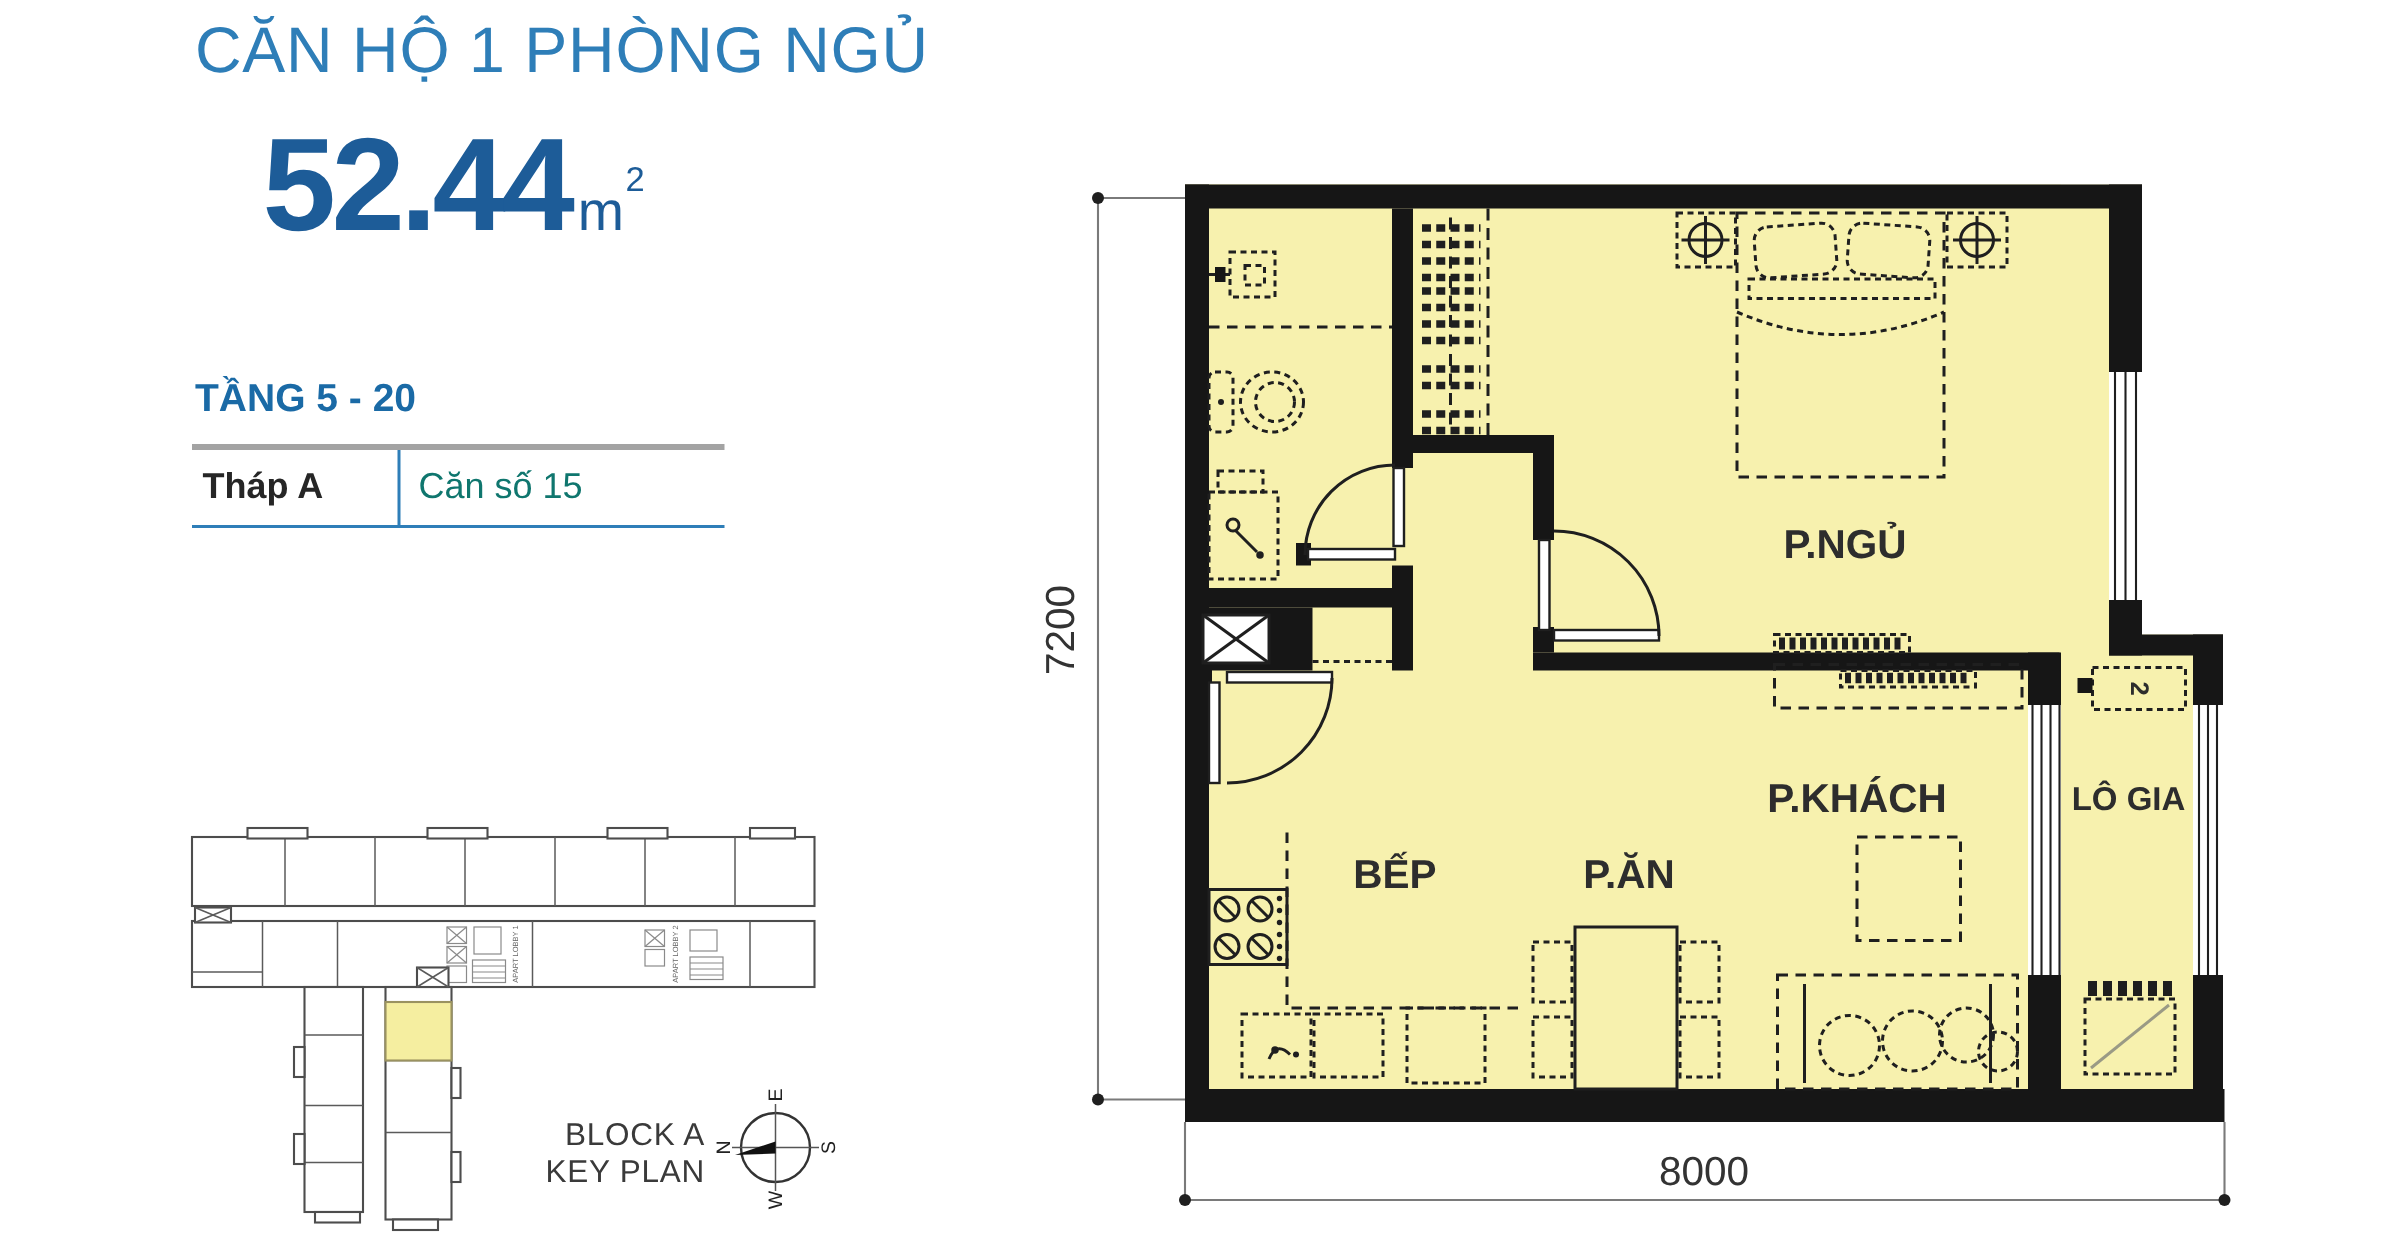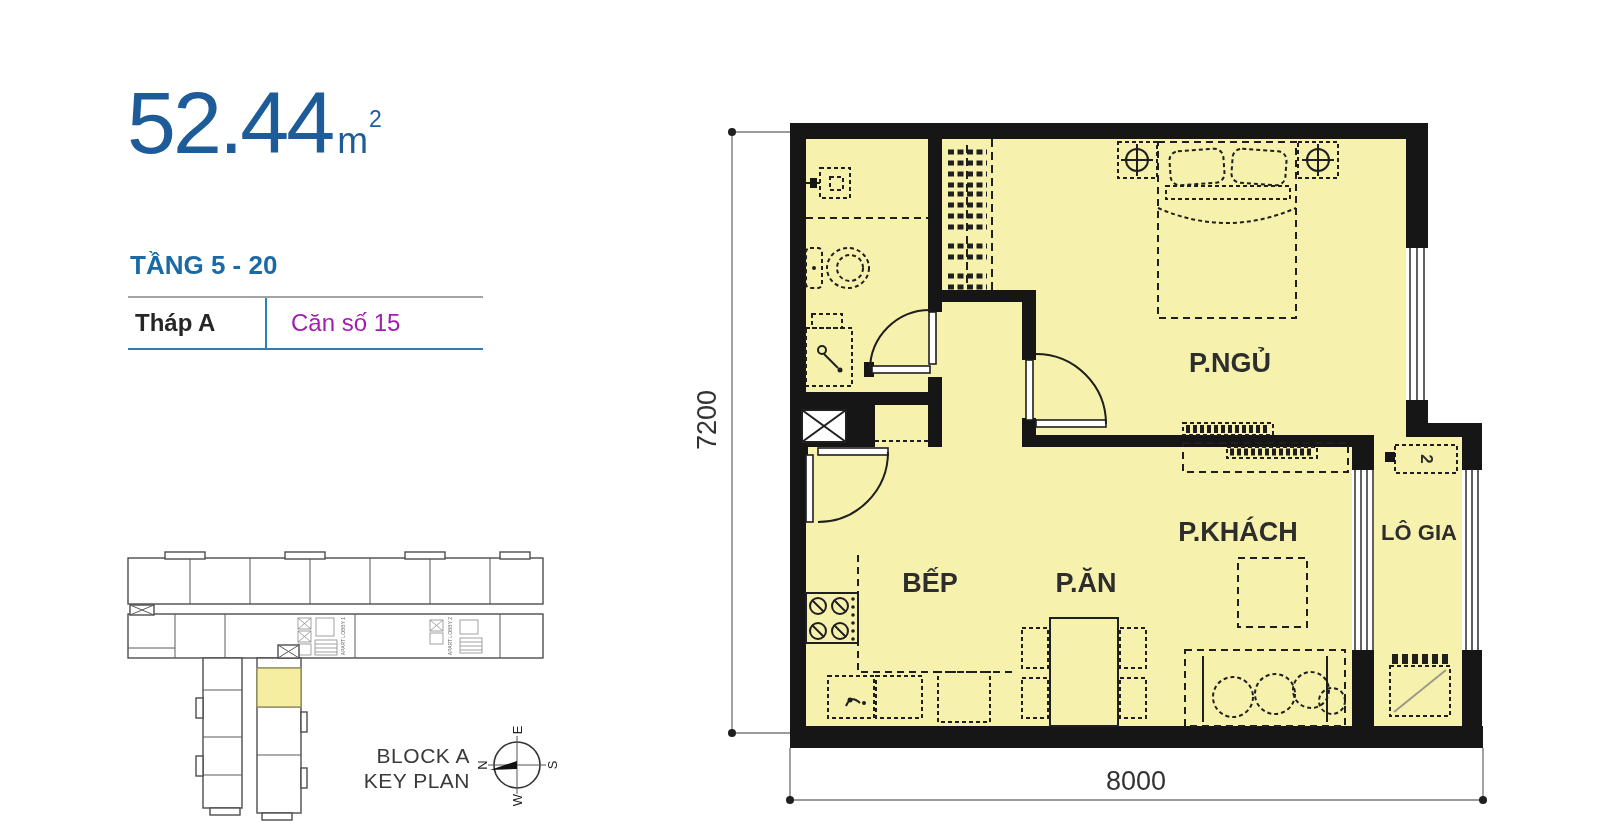--- a/index.html
+++ b/index.html
@@ -2,30 +2,30 @@
 <html><head>
 <meta charset="utf-8">
 <style>
   html,body{margin:0;padding:0;background:#ffffff;}
   .page{position:relative;width:1600px;height:835px;background:#ffffff;overflow:hidden;
         font-family:"Liberation Sans",sans-serif;}
   
   .title{position:absolute;left:130px;top:10px;font-size:43px;color:#2E7EB8;
          letter-spacing:.5px;white-space:nowrap;}
   .area{position:absolute;left:127px;top:72px;color:#1D5C98;display:flex;align-items:baseline;}
-  .area .val{font-size:88px;font-weight:normal;letter-spacing:-3px;}
+  .area .val{font-size:88px;font-weight:bold;letter-spacing:-3px;margin-left:48px;}
   .area .unit{font-size:37px;margin-left:5px;}
   .area .sup{font-size:23px;position:relative;top:-26px;margin-left:1px;}
   .floors{position:absolute;left:130px;top:250px;font-size:26px;font-weight:bold;color:#1A6AA6;}
   .info-table{position:absolute;left:128px;top:296px;width:355px;height:50px;
-              border-top:2px solid #a3a3a3;border-bottom:2px solid #2E7EB8;display:flex;}
+              border-top:4px solid #a3a3a3;border-bottom:2px solid #2E7EB8;display:flex;}
   .info-table .c1{width:130px;display:flex;align-items:center;padding-left:7px;
                   font-size:24px;font-weight:bold;color:#262626;}
   .info-table .c2{flex:1;border-left:2px solid #2E7EB8;display:flex;align-items:center;
-                  padding-left:24px;font-size:24px;color:#a21caf;}
+                  padding-left:12px;font-size:24px;color:#0f766e;}
   
   svg{position:absolute;}
   .fd{fill:none;stroke:#1f1f1f;stroke-width:2;stroke-dasharray:7 5;}
   .fd3{fill:none;stroke:#1f1f1f;stroke-width:2;stroke-dasharray:4 3;}
   .fs{fill:none;stroke:#1f1f1f;stroke-width:2;}
   .wall{fill:#161616;}
   .leaf{fill:#ffffff;stroke:#1f1f1f;stroke-width:1.6;}
   .winline{stroke:#1f1f1f;stroke-width:1.4;}
   .room-label{font-family:"Liberation Sans",sans-serif;font-weight:bold;font-size:27px;fill:#2d2d2d;}
   .small-label{font-family:"Liberation Sans",sans-serif;font-weight:bold;font-size:22px;fill:#2d2d2d;}
@@ -37,20 +37,21 @@
   .kp-gray{fill:none;stroke:#8a8a8a;stroke-width:.8;}
   .kp-text{font-family:"Liberation Sans",sans-serif;font-size:21px;fill:#3a3a3a;letter-spacing:.5px;}
   .kp-tiny{font-family:"Liberation Sans",sans-serif;font-size:5px;fill:#666666;}
   .compass-letter{font-family:"Liberation Sans",sans-serif;font-size:13px;fill:#222222;}
 </style>
 </head>
 <body>
 
 <div class="page">
 
+  <div class="title">CĂN HỘ 1 PHÒNG NGỦ</div>
   <div class="area">
     <span class="val">52.44</span>
     <span class="unit">m</span>
     <span class="sup">2</span>
   </div>
   <div class="floors">TẦNG 5 - 20</div>
   <div class="info-table">
     <div class="c1">Tháp A</div>
     <div class="c2">Căn số 15</div>
   </div>

